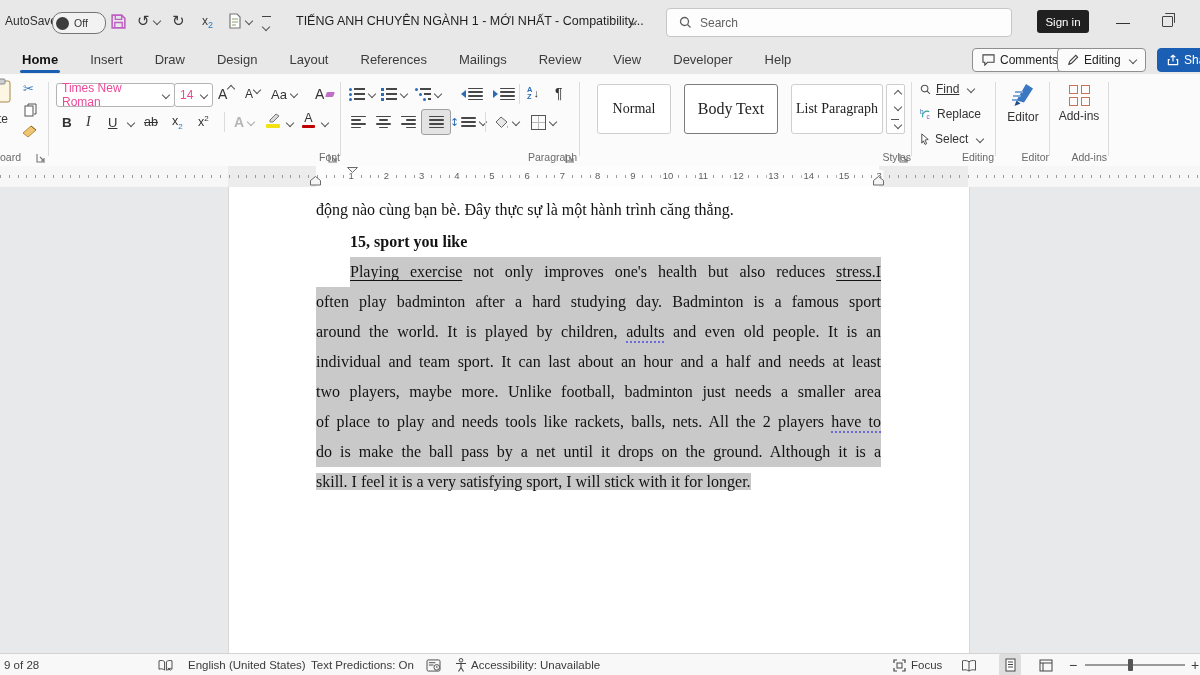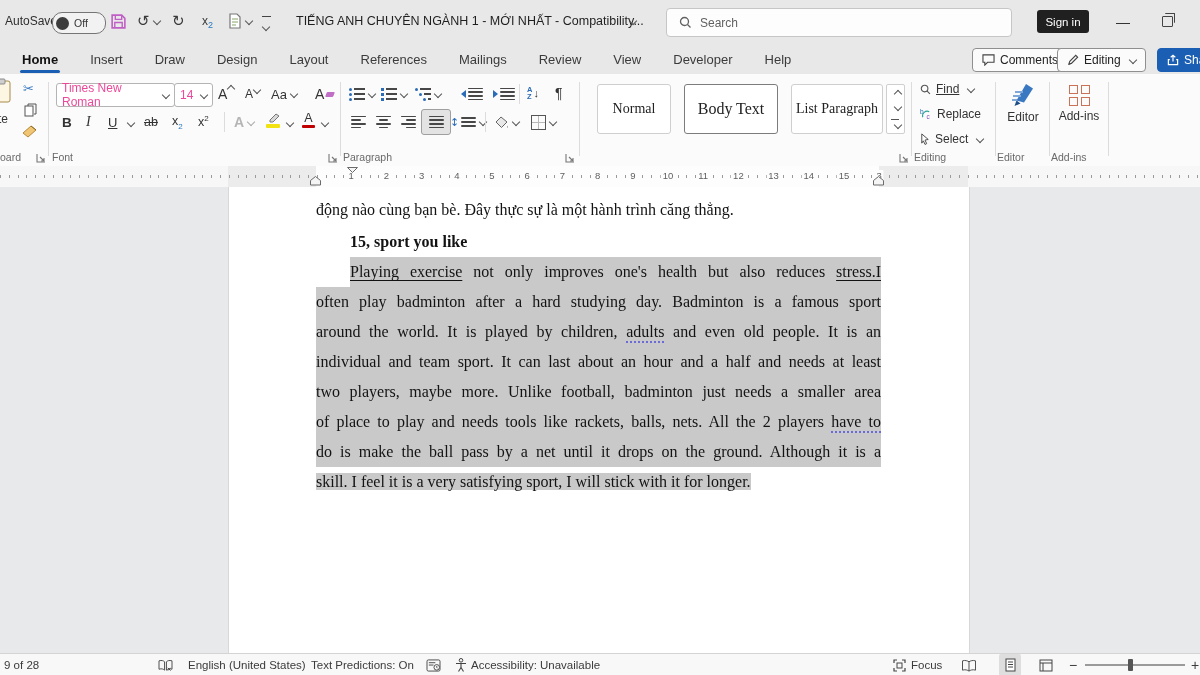--- a/index.html
+++ b/index.html
@@ -27,21 +27,21 @@
   #tabsrow{left:0;top:44px;width:1200px;height:30px;background:#e8e8e8;}
   #ribbon-tabs{position:absolute;left:20px;top:0;height:30px;display:flex;gap:28px;align-items:center;}
   .rtab{font-size:13px;color:#3b3b3b;cursor:default;position:relative;padding:4px 2px;}
   .rtab.active{color:#111;font-weight:bold;}
   .rtab.active:after{content:"";position:absolute;left:0;right:0;bottom:-2px;height:3px;border-radius:2px;background:#1b5fb5;}
   .pillbtn{height:22px;border:1px solid #8f8f8f;border-radius:4px;background:#fbfbfb;display:flex;align-items:center;padding:0 9px;font-size:12px;color:#222;gap:5px;}
   #share-btn{background:#1b5fb5;border-color:#1b5fb5;color:#fff;}
   
   #ribbon{left:0;top:74px;width:1200px;height:92px;background:#fbfbfb;border-bottom:1px solid #d4d4d4;}
   .gdiv{position:absolute;top:8px;width:1px;height:74px;background:#dcdcdc;}
-  .glabel{position:absolute;bottom:3px;width:100%;text-align:left;font-size:10.5px;color:#6a6a6a;}
+  .glabel{position:absolute;bottom:3px;width:100%;text-align:right;font-size:10.5px;color:#6a6a6a;}
   .launcher{position:absolute;right:2px;bottom:3px;}
   .rbtn{display:inline-flex;align-items:center;justify-content:center;height:24px;padding:0 4px;border-radius:3px;color:#333;}
   .combo{background:#fff;border:1px solid #b4b4b4;border-radius:3px;height:22px;display:flex;align-items:center;font-size:12px;color:#ec4899;padding:0 5px;justify-content:space-between;}
   .big-A{font-size:14px;font-weight:500;}
   .alic{display:inline-flex;flex-direction:column;gap:2.2px;width:15px;}
   .alic i{height:1.6px;background:#474747;border-radius:1px;width:100%;}
   .alic.l i:nth-child(even){width:65%;}
   .alic.c i:nth-child(even){width:65%;margin:0 auto;}
   .alic.r i:nth-child(even){width:65%;align-self:flex-end;}
   .sel-box{background:#e3e3e3;border:1px solid #9f9f9f;}
@@ -397,20 +397,21 @@
           <div class="stycard" style="left: 16px; width: 72px;">Normal</div>
           <div class="stycard selected" style="left: 103px; width: 92px;">Body Text</div>
           <div class="stycard" style="left: 210px; width: 90px;">List Paragraph</div>
         </div>
       <div class="ab" style="left:305px;top:10px;width:17px;height:48px;border:1px solid #cfcfcf;border-radius:2px;background:#fff;">
         <span class="chv up ab" style="left:4px;top:6px;"></span>
         <span class="chv ab" style="left:4px;top:19px;"></span>
         <span class="ab" style="left:4px;top:34px;width:8px;border-top:1.3px solid #555;"></span>
         <span class="chv ab" style="left:4px;top:37px;"></span>
       </div>
+      <span class="glabel">Styles</span>
       <span class="launcher">
           <svg width="10" height="10" viewBox="0 0 10 10">
             <path d="M1 1v8h8" fill="none" stroke="#777" stroke-width="1.1"></path>
             <path d="M4 4l4 4M8 5v3H5" fill="none" stroke="#777" stroke-width="1.1"></path>
           </svg>
         </span>
     </div>
     <div class="gdiv" style="left:911px;"></div>
 
     <div class="ab" style="left:914px;top:0;width:80px;height:92px;">

